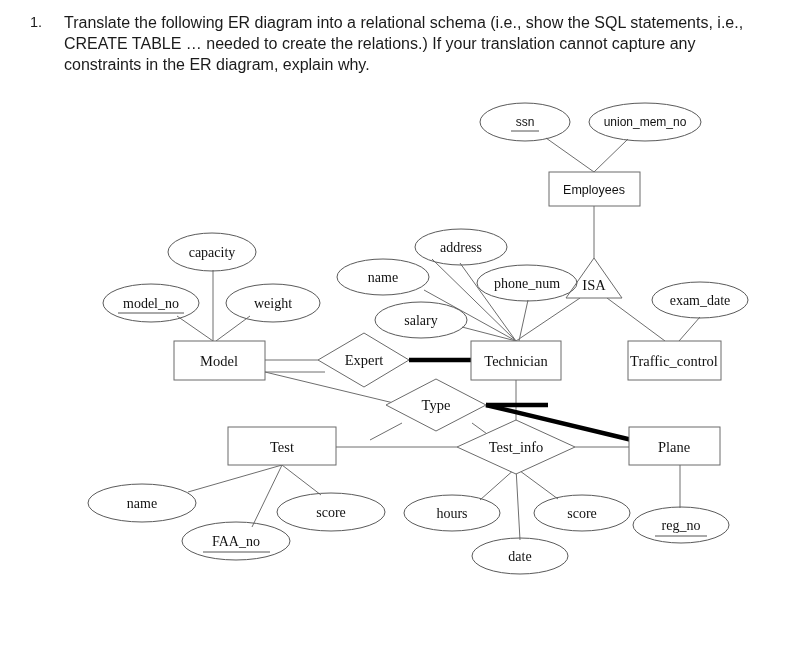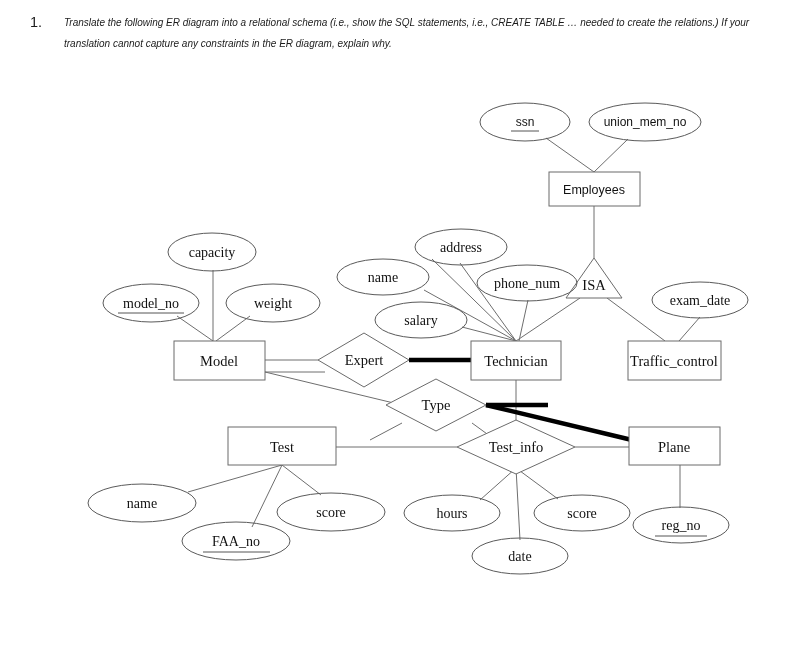--- a/index.html
+++ b/index.html
@@ -34,24 +34,23 @@
     width: 34px;
     flex: 0 0 34px;
     font-family: "Liberation Sans", sans-serif;
     font-size: 14.5px;
     color: #1b1b1b;
     line-height: 21px;
   }
   .q-text {
     flex: 1 1 auto;
     font-family: "Liberation Sans", sans-serif;
-    font-size: 10px;
+    font-size: 16px;
     color: #1b1b1b;
     line-height: 21px;
-    font-style: italic;
   }
 
   
   #er-canvas {
     position: absolute;
     left: 0;
     top: 0;
     width: 801px;
     height: 653px;
   }

